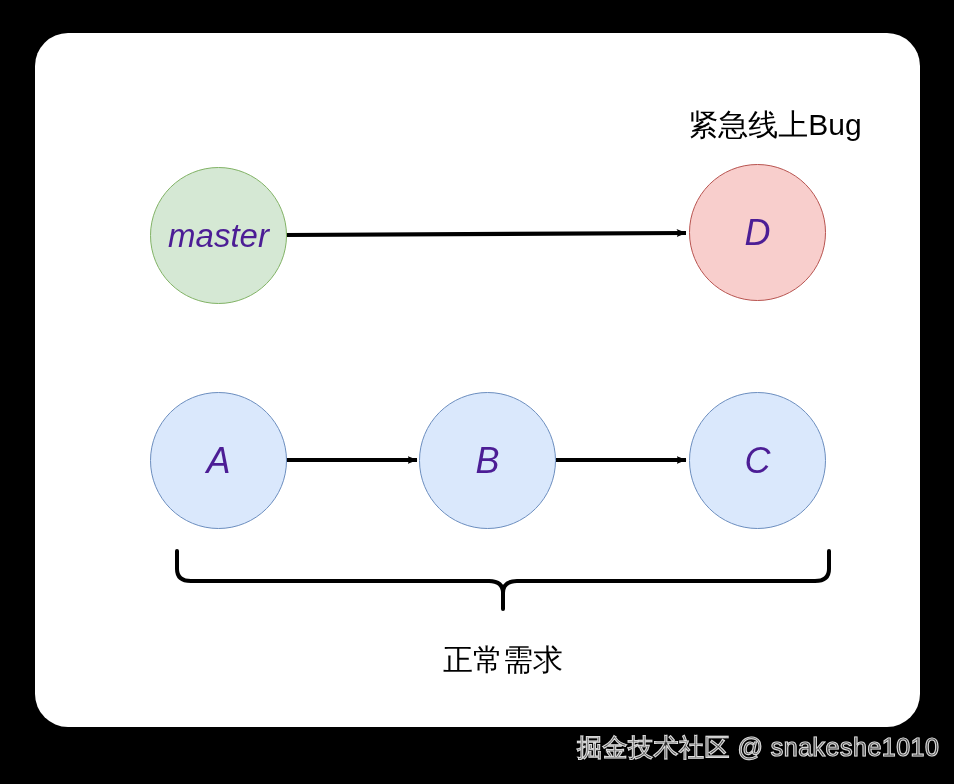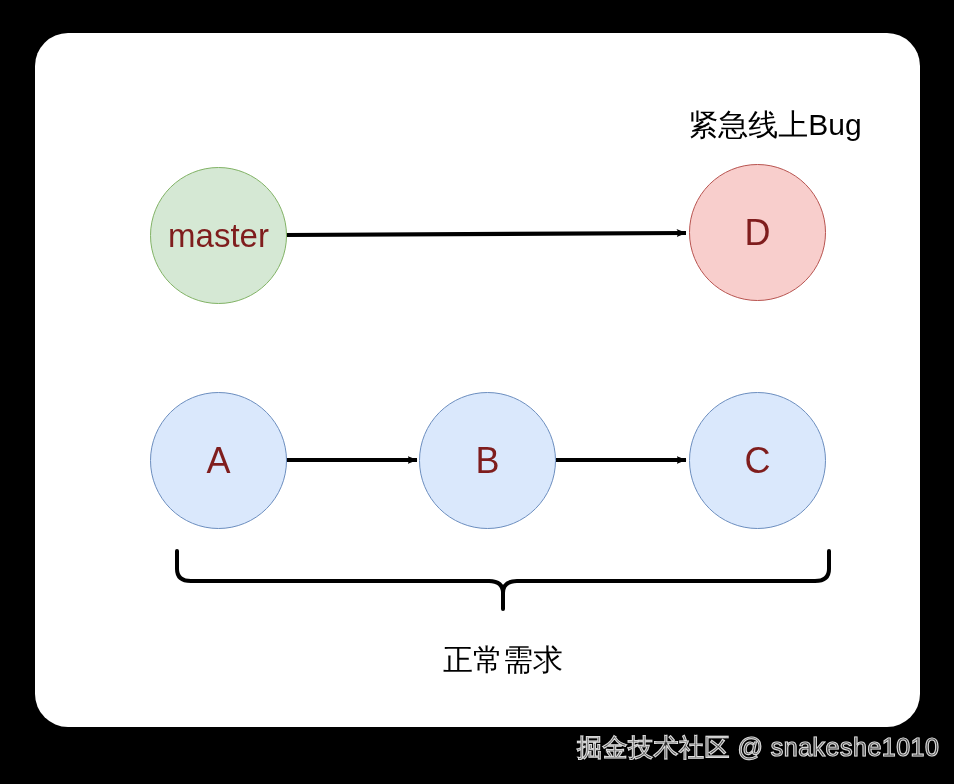--- a/index.html
+++ b/index.html
@@ -36,24 +36,25 @@
     position: absolute;
     border-radius: 50%;
     box-sizing: border-box;
     display: flex;
     align-items: center;
     justify-content: center;
   }
   .node-label {
     font-family: "Liberation Sans", "DejaVu Sans", sans-serif;
     font-size: 33px;
-    color: #7f1d1d;
+    color: #4c1d95;
     line-height: 1;
     letter-spacing: 0px;
     white-space: nowrap;
+    font-style: italic;
   }
   .node-label.letter {
     font-size: 36px;
   }
   #node-master {
     left: 150px;
     top: 167px;
     width: 137px;
     height: 137px;
     background: #d5e8d4;

